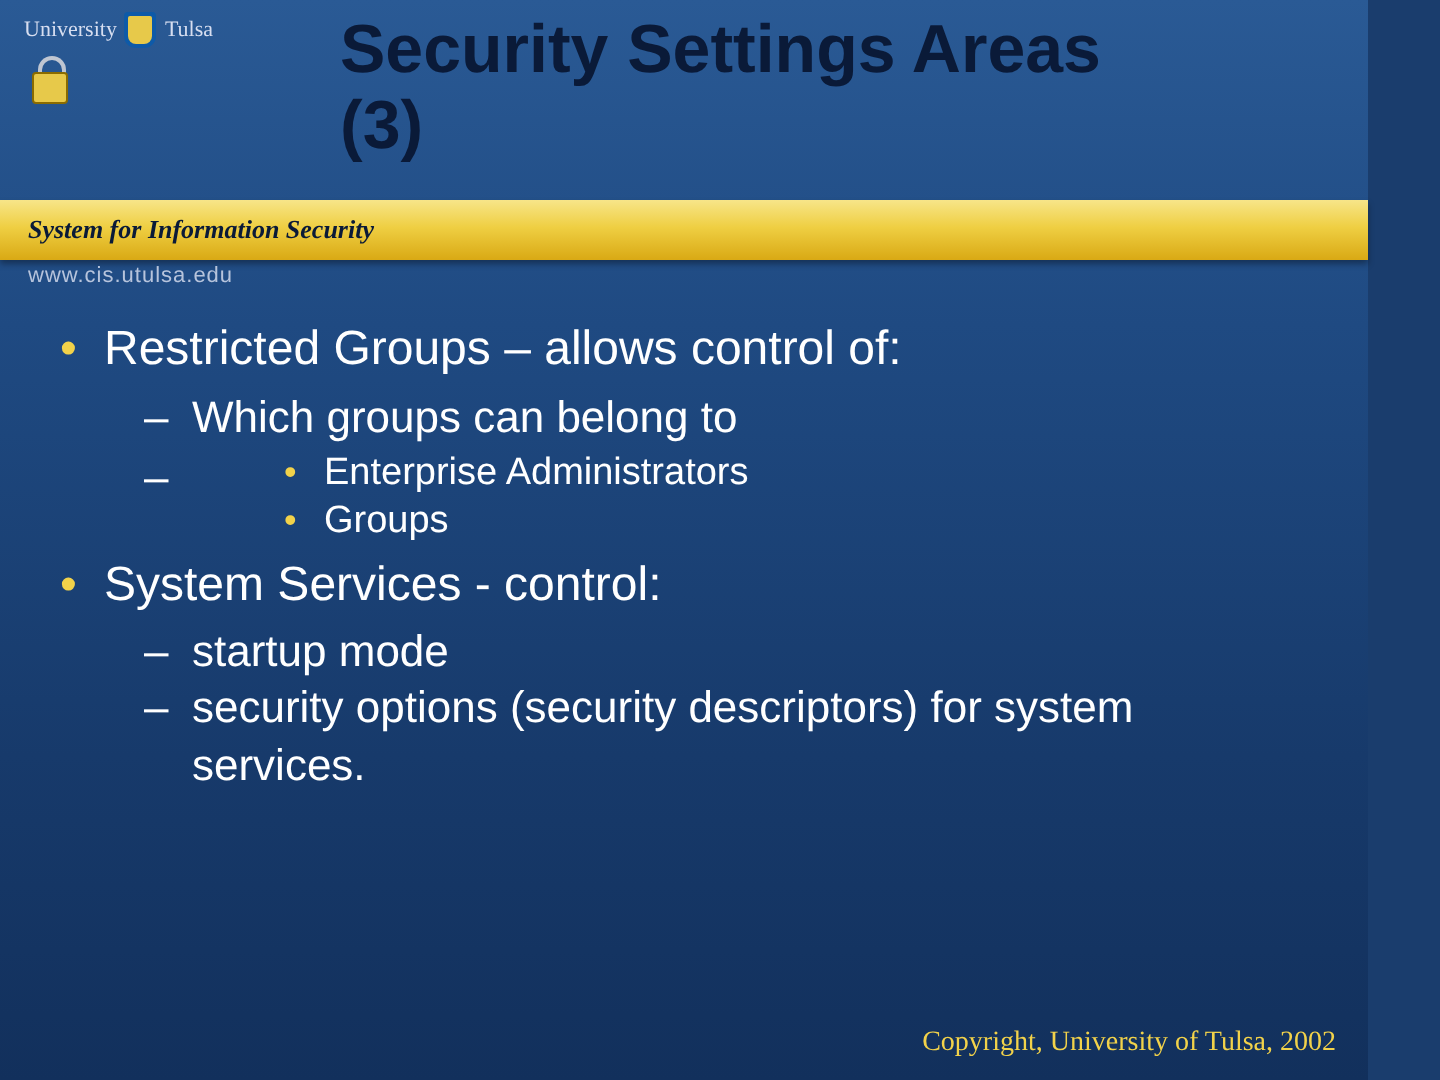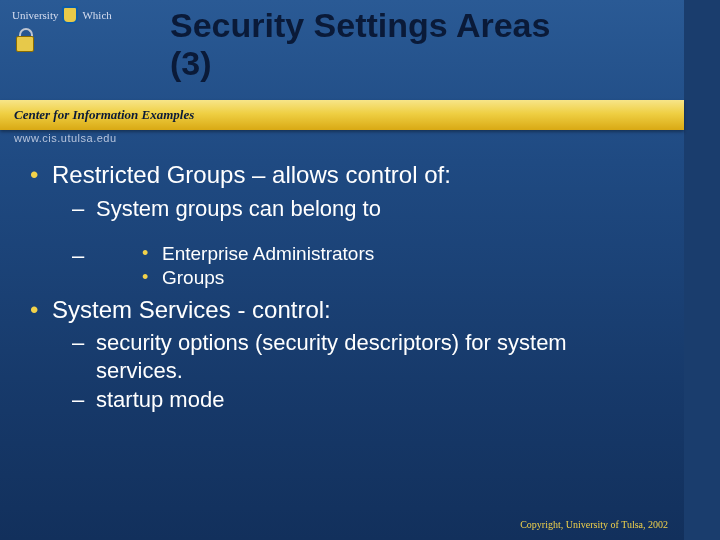--- a/index.html
+++ b/index.html
@@ -139,88 +139,88 @@
     color: #f2d24a;
     font-size: 24px;
   }
   .lvl2 { font-size: 22px; margin-top: 4px; }
   .lvl2 > li { padding-left: 44px; position: relative; }
   .lvl2 > li::before {
     content: "–";
     position: absolute; left: 20px; top: 0;
     color: #fff;
   }
-  .lvl3 { font-size: 19px; margin-top: 19px; margin-bottom: 4px; }
+  .lvl3 { font-size: 19px; margin-top: 2px; margin-bottom: 4px; }
   .lvl3 > li { padding-left: 66px; position: relative; }
   .lvl3 > li::before {
     content: "•";
     position: absolute; left: 46px; top: 0;
     color: #f2d24a;
     font-size: 18px;
   }
   .footer {
     position: absolute;
     bottom: 10px;
     right: 16px;
-    font-size: 10px;
+    font-size: 14px;
     color: #f2d24a;
     font-family: "Times New Roman", serif;
   }
 </style>
 </head>
 <body>
 
 <div class="slide">
 
   <div class="header">
     <div class="logo-block">
       <div class="ut-row">
         <span class="u">University</span>
         <span class="ut-shield"></span>
-        <span class="u">Which</span>
+        <span class="u">Tulsa</span>
       </div>
       <div class="cis-logo">
         <span class="lock-icon">
           <span class="shackle"></span>
             <span class="body"></span>
         </span>
       </div>
     </div>
 
     <div class="title">
       <div>Security Settings Areas</div>
       <div>(3)</div>
     </div>
 
     <div class="gold-bar">
-      <span class="cis-text">Center for Information Examples</span>
+      <span class="cis-text">System for Information Security</span>
     </div>
 
     <div class="url">www.cis.utulsa.edu</div>
   </div>
 
   <div class="content">
     <ul class="lvl1">
       <li>
         <span>Restricted Groups – allows control of:</span>
         <ul class="lvl2">
-          <li><span>System groups can belong to</span></li>
+          <li><span>Which groups can belong to</span></li>
           <li>
             <ul class="lvl3">
               <li><span>Enterprise Administrators</span></li>
               <li><span>Groups</span></li>
             </ul>
           </li>
         </ul>
       </li>
       <li>
         <span>System Services -  control:</span>
         <ul class="lvl2">
+          <li><span>startup mode</span></li>
           <li><span>security options (security descriptors) for system services.</span></li>
-          <li><span>startup mode</span></li>
         </ul>
       </li>
     </ul>
   </div>
 
   <div class="footer">Copyright, University of Tulsa, 2002</div>
 
 </div>
 
 </body></html>

